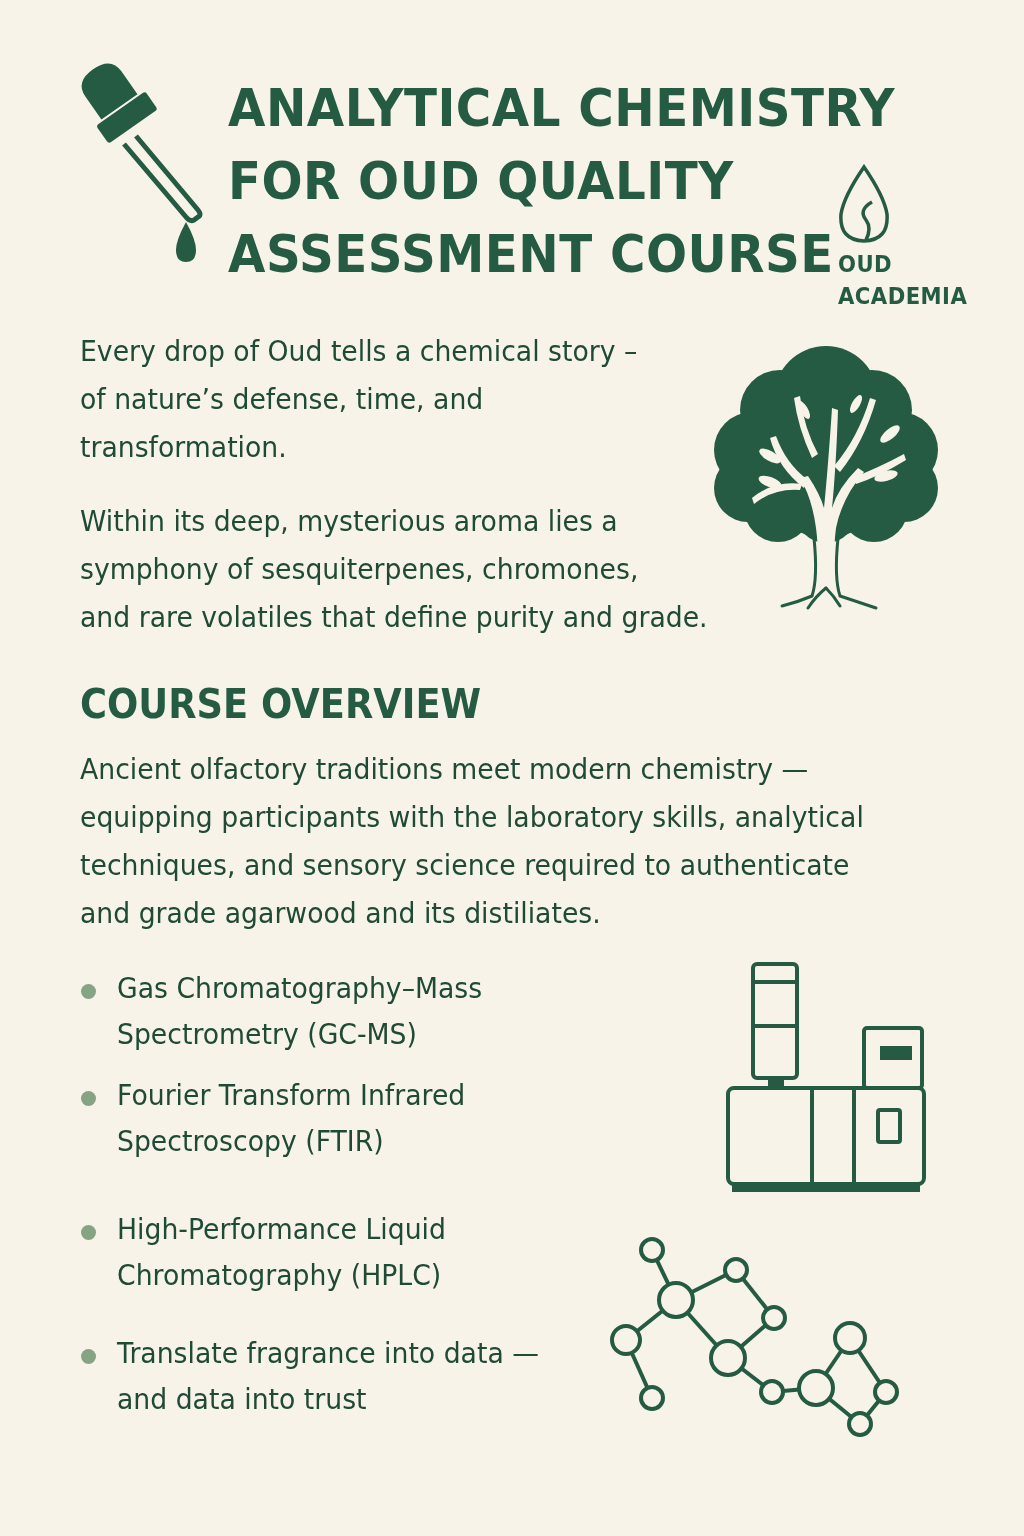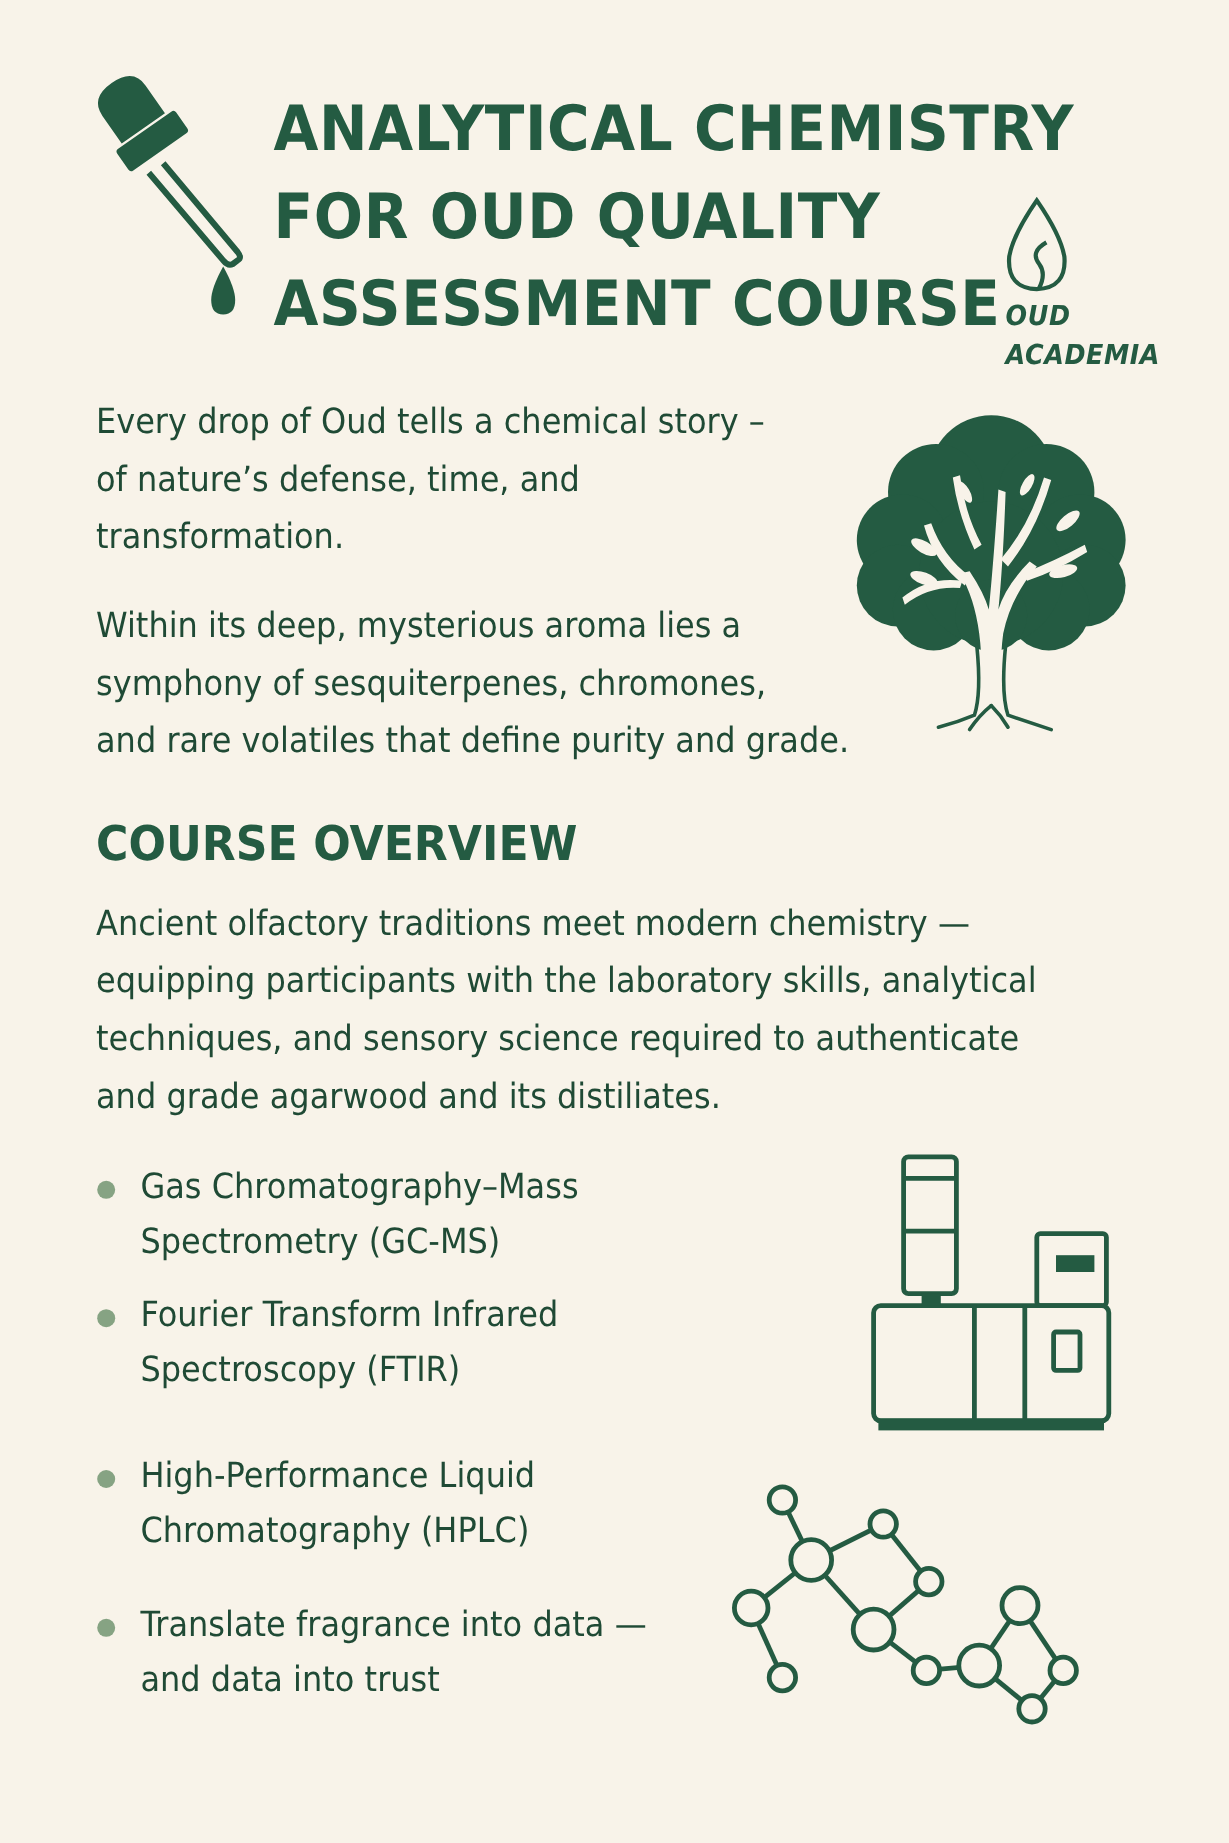--- a/index.html
+++ b/index.html
@@ -33,21 +33,20 @@
       transform-origin: left top;
     }
     .title span { display: block; }
 
     
     .logo {
       left: 836px;
       top: 160px;
       width: 140px;
       height: 150px;
-      font-style: italic;
     }
     .logo-text {
       position: absolute;
       left: 2px;
       top: 88px;
       font-family: "DejaVu Sans", sans-serif;
       font-weight: bold;
       font-size: 23px;
       line-height: 32px;
       color: #245b42;

